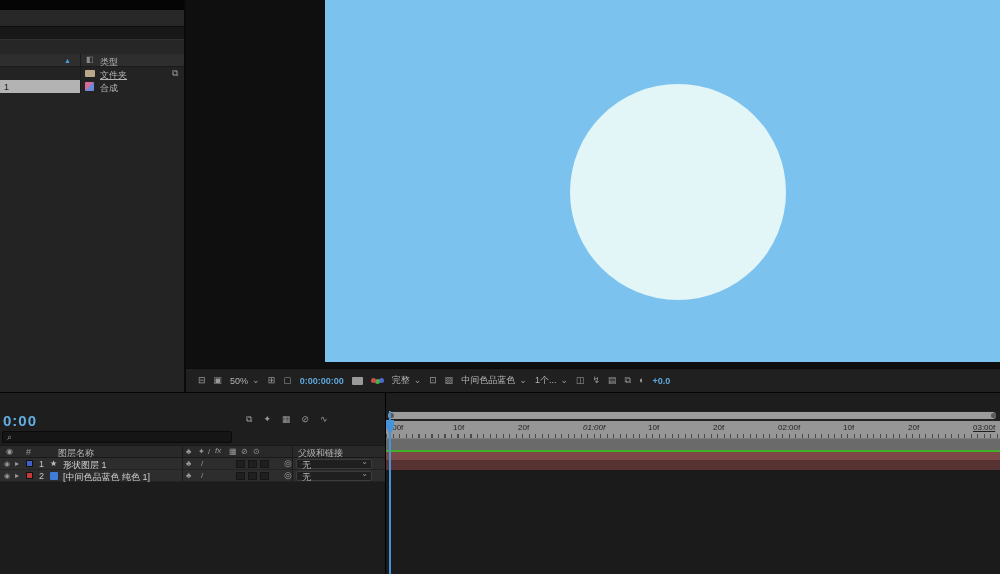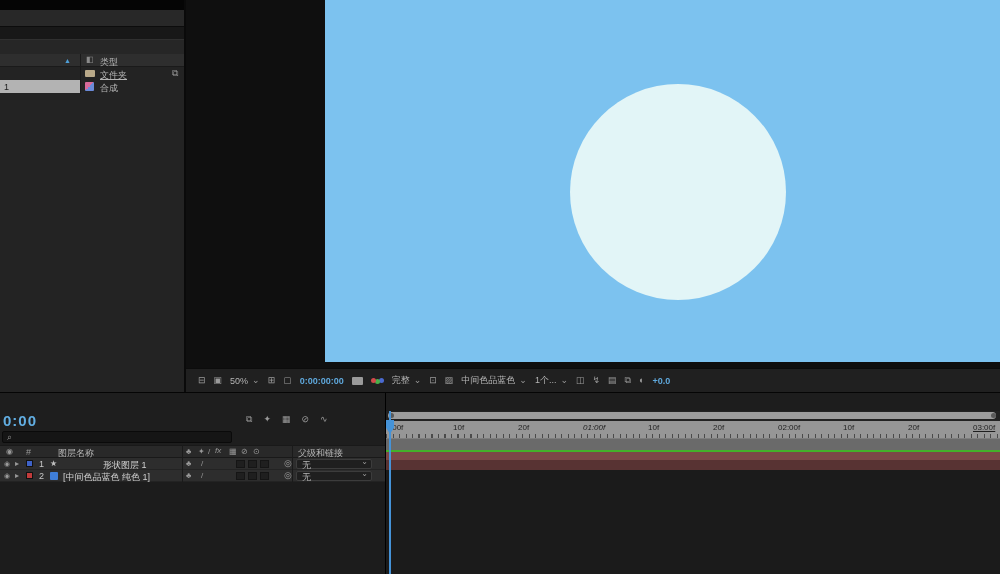--- a/index.html
+++ b/index.html
@@ -119,21 +119,21 @@
         <span class="abs ic" style="left:253px;top:2px;font-size:8px;">⊙</span>
         <span class="abs" style="left:298px;top:1px;color:#b5b5b5;">父级和链接</span>
       </div>
 
       <div class="abs layer-row" style="top:65px;">
         <span class="abs ic" style="left:4px;top:2px;font-size:7px;">◉</span>
         <span class="abs ic" style="left:15px;top:2px;font-size:8px;">▸</span>
         <span class="abs" style="left:26px;top:2px;width:7px;height:7px;background:#3e62c8;border:1px solid #111;box-sizing:border-box;"></span>
         <span class="abs" style="left:39px;top:1px;color:#c8c8c8;">1</span>
         <span class="abs" style="left:50px;top:2px;color:#c0c0c0;font-size:8px;line-height:1;">★</span>
-        <span class="abs" style="left:63px;top:1px;color:#d0d0d0;margin-left:40px;">形状图层 1</span>
+        <span class="abs" style="left:63px;top:1px;color:#d0d0d0;">形状图层 1</span>
         <span class="abs ic" style="left:186px;top:2px;font-size:8px;">♣</span>
         <span class="abs ic" style="left:201px;top:2px;font-size:8px;">/</span>
         <span class="abs switch-box" style="left:236px;"></span>
         <span class="abs switch-box" style="left:248px;"></span>
         <span class="abs switch-box" style="left:260px;"></span>
         <span class="abs ic" style="left:284px;top:1px;">◎</span>
         <div class="abs" style="left:296px;top:1px;width:76px;height:10px;background:#1f1f1f;border:1px solid #3c3c3c;border-radius:2px;box-sizing:border-box;">
           <span class="abs" style="left:5px;top:-1px;color:#b5b5b5;">无</span>
           <span class="abs ic" style="right:3px;top:-2px;font-size:8px;">⌄</span>
         </div>

